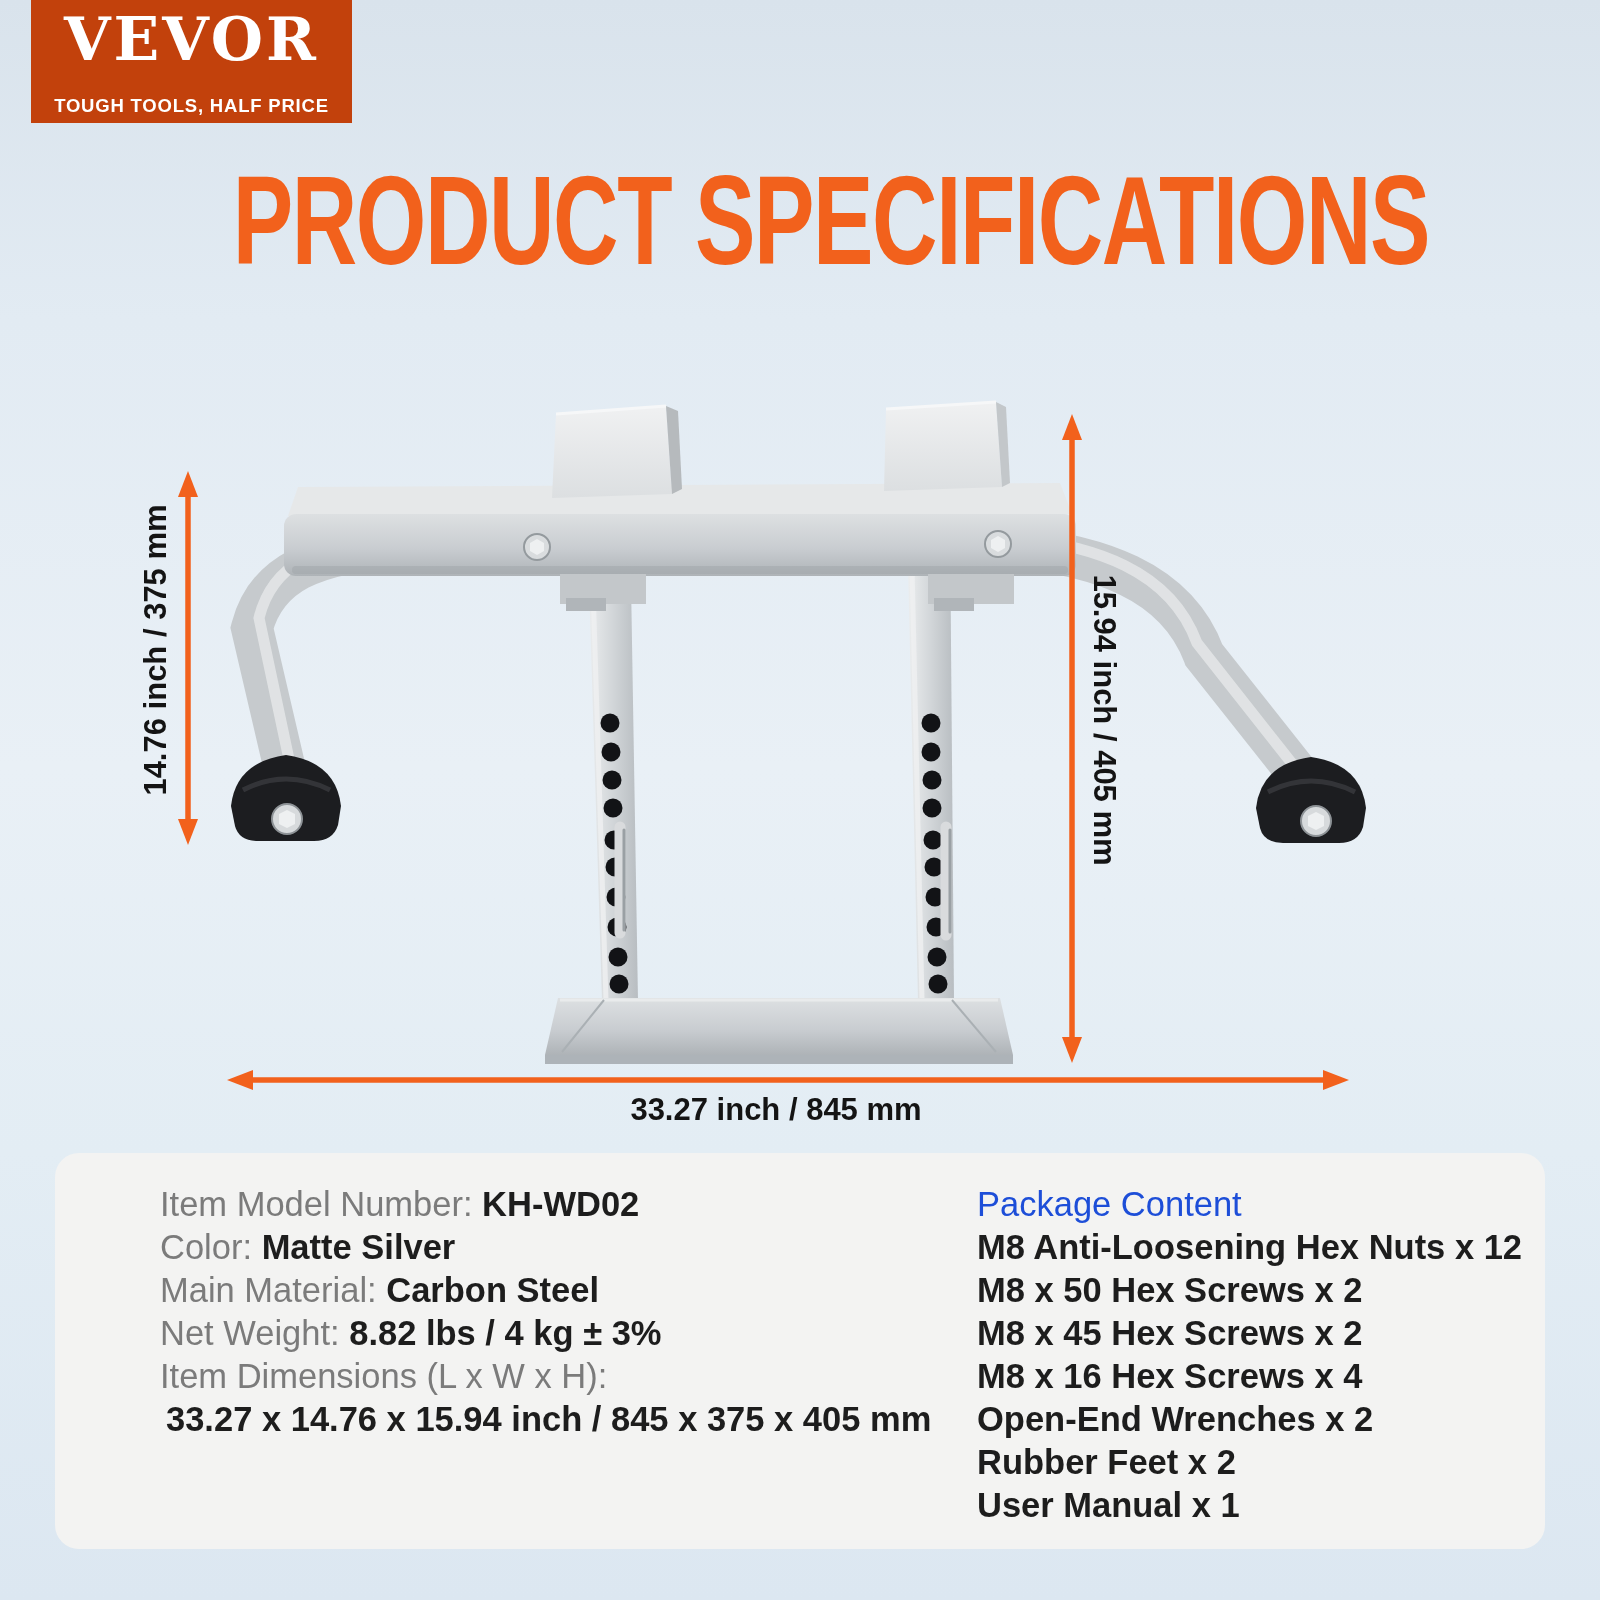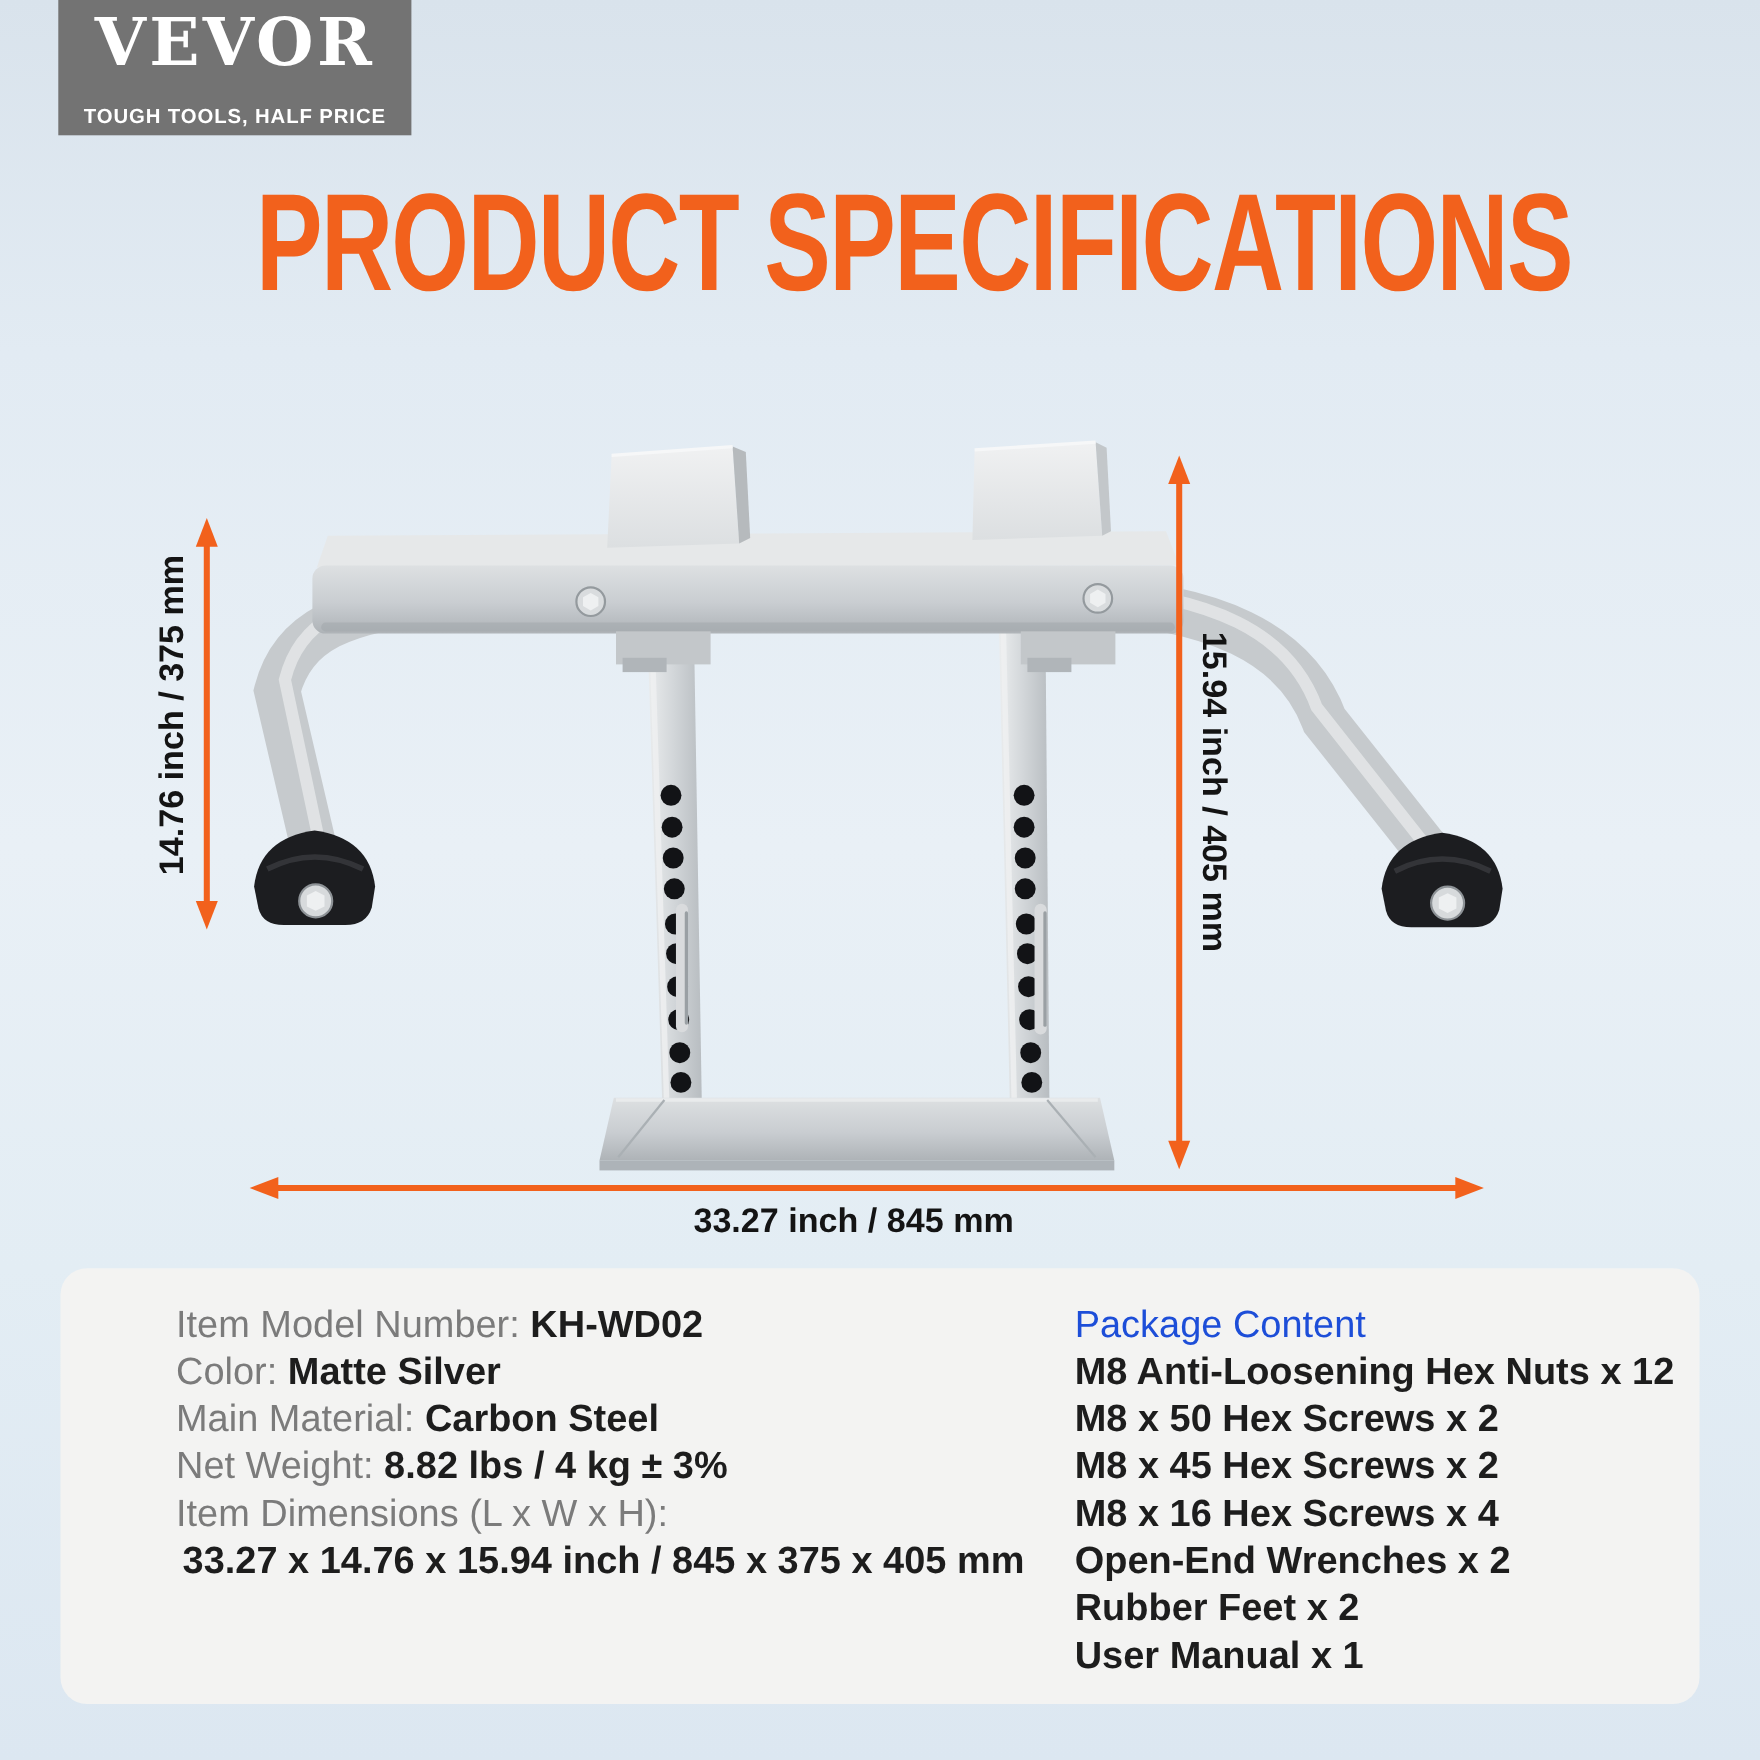--- a/index.html
+++ b/index.html
@@ -5,21 +5,21 @@
   html,body{margin:0;padding:0;}
   body{
     width:1600px;height:1600px;position:relative;overflow:hidden;
     font-family:"Liberation Sans",sans-serif;
     background:linear-gradient(180deg,#d9e3ec 0%,#e2ebf3 20%,#e9f0f6 48%,#e3edf4 72%,#dce7f1 100%);
   }
   .abs{position:absolute;}
 
   
   .logo-box{
-    left:53px;top:0;width:321px;height:123px;background:#737373;
+    left:31px;top:0;width:321px;height:123px;background:#c2410c;
     display:flex;flex-direction:column;align-items:center;justify-content:center;
     color:#fff;text-align:center;
   }
   .logo-word{
     font-family:"DejaVu Serif",serif;font-weight:900;font-size:60px;
     letter-spacing:3px;line-height:1;margin-top:2px;
   }
   .logo-tagline{
     font-size:18.5px;font-weight:700;letter-spacing:0.8px;margin-top:26px;white-space:nowrap;
   }

